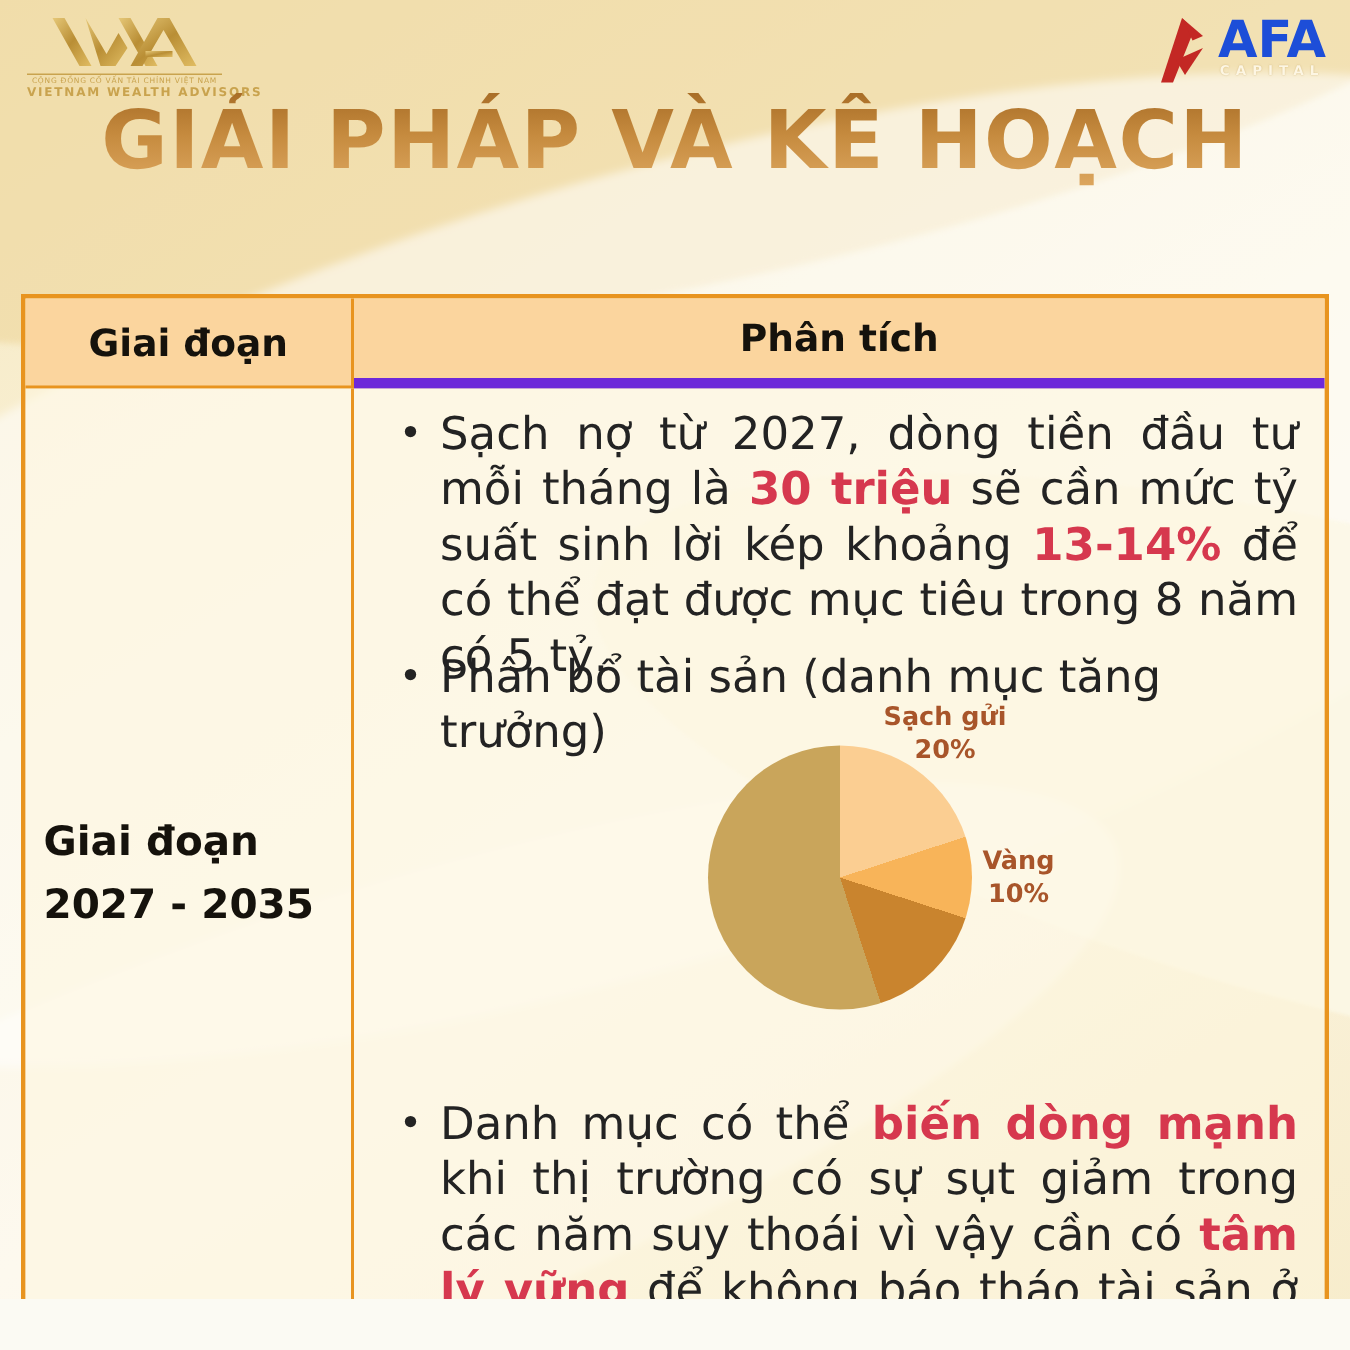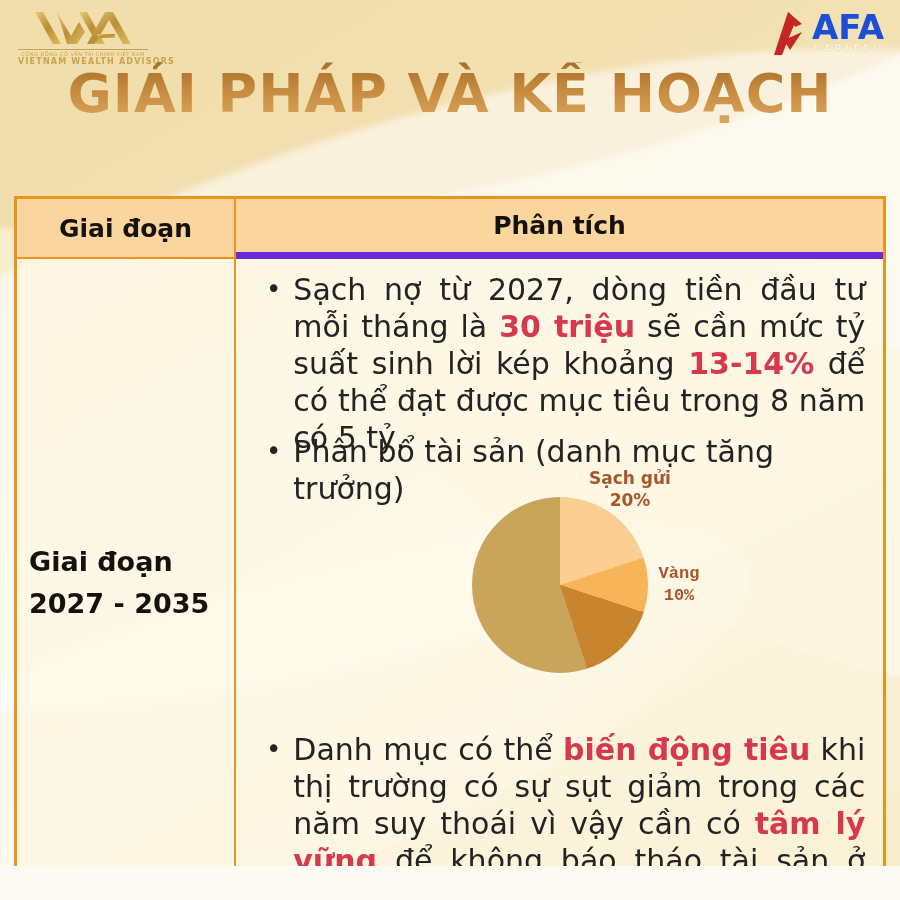--- a/index.html
+++ b/index.html
@@ -66,21 +66,21 @@
   .b1{left:30px;top:12px;}
   .b2{left:30px;top:174px;}
   .b3{left:30px;top:472px;}
 
   
   .pie-section{position:absolute;left:0;top:206px;width:100%;height:258px;}
   .pie{position:absolute;left:236px;top:32px;width:176px;height:176px;border-radius:50%;}
   .plabel{position:absolute;text-align:center;color:#A8552A;font-weight:bold;
           font-size:17px;line-height:1.32;}
   .pl-tiengui{left:334px;top:2px;width:120px;}
-  .pl-vang{left:393px;top:98px;width:100px;font-family:Liberation Mono, monospace;}
+  .pl-vang{left:393px;top:98px;width:100px;}
   .pl-ccq{left:345px;top:206px;width:165px;}
   .pl-cophieu{left:132px;top:122px;width:120px;}
 </style>
 </head>
 <body>
 
 <div class="bg">
   <div class="bg-grad"></div>
   <div class="swoosh sw2"></div>
   <div class="swoosh sw1"></div>
@@ -151,17 +151,17 @@
         <div>20%</div>
       </div>
       <div class="plabel pl-vang">
         <div>Vàng</div>
         <div>10%</div>
       </div>
     </div>
 
     <div class="bullet b3">
       <span class="dot">•</span>
-      <p class="btext"><span>Danh mục có thể </span><span class="hl">biến động tiêu</span><span> khi thị trường có sự sụt giảm trong các năm suy thoái vì vậy cần có </span><span class="hl">tâm lý vững</span><span> để không báo tháo tài sản ở đáy và duy trì chiến lược DCA hàng tháng</span></p>
+      <p class="btext"><span>Danh mục có thể </span><span class="hl">biến dòng mạnh</span><span> khi thị trường có sự sụt giảm trong các năm suy thoái vì vậy cần có </span><span class="hl">tâm lý vững</span><span> để không báo tháo tài sản ở đáy và duy trì chiến lược DCA hàng tháng</span></p>
     </div>
 
   </div>
 </div>
 
 </body></html>

